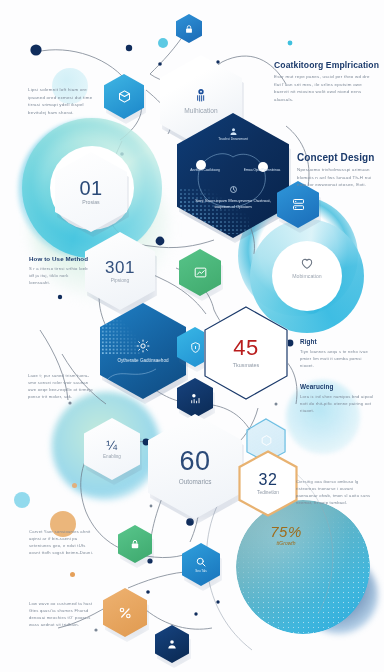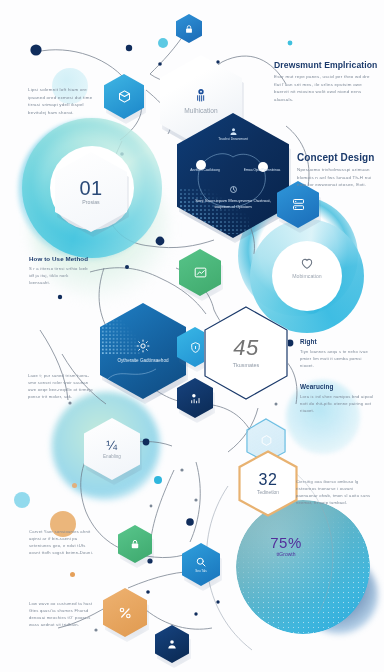--- a/index.html
+++ b/index.html
@@ -85,21 +85,21 @@
     <div style="position:absolute;inset:0;border-radius:50%;
         background:linear-gradient(145deg,#7fb3b8 0%,#68b4c4 35%,#3fb6dd 75%,#2aa9dc 100%);"></div>
     <div style="position:absolute;inset:0;border-radius:50%;
         background:
          radial-gradient(circle, rgba(255,255,255,.55) 0.7px, rgba(255,255,255,0) 0.9px) 0 0/5px 5px;
         -webkit-mask-image:linear-gradient(160deg,rgba(0,0,0,0) 25%,#000 70%);
         mask-image:linear-gradient(160deg,rgba(0,0,0,0) 25%,#000 70%);"></div>
   </div>
   <div style="position:absolute;left:236px;top:500px;width:134px;height:134px;border-radius:50%;
        background:radial-gradient(circle at 32% 28%,rgba(255,255,255,.22),rgba(255,255,255,0) 55%);"></div>
-  <div style="position:absolute;left:256px;top:535px;width:60px;text-align:center;color:#4c1d95;">
+  <div style="position:absolute;left:256px;top:524px;width:60px;text-align:center;color:#a16207;font-style:italic;">
     <div class="num capline" style="font-size:15px;opacity:.9;">75%</div>
     <div class="sub lbl2" style="font-size:5px;margin-top:1px;opacity:.9;">ttGrowth</div>
   </div>
 
   <svg style="position:absolute;left:0;top:0;width:384px;height:672px;">
     <path d="M 228 486 C 192 540 202 612 252 650" fill="none" stroke="#9aa5b2" stroke-width=".8" opacity=".75"></path>
     <path d="M 292 470 C 336 506 344 566 318 614" fill="none" stroke="#9aa5b2" stroke-width=".7" opacity=".5"></path>
   </svg>
 
   <svg id="links">
@@ -286,20 +286,27 @@
         <svg class="iconsvg" width="15" height="15" viewBox="0 0 24 24" fill="none" stroke="#ffffff" stroke-width="1.6">
           <rect x="4" y="4" width="16" height="6" rx="1.3"></rect>
           <rect x="4" y="14" width="16" height="6" rx="1.3"></rect>
           <circle cx="7.5" cy="7" r="1" fill="#ffffff" stroke="none"></circle>
           <circle cx="7.5" cy="17" r="1" fill="#ffffff" stroke="none"></circle>
         </svg>
       </span>
     </div>
   </div>
 
+  <div class="hexwrap" style="left:85px;top:232px;width:70px;height:78px;">
+    <div class="hexshadow"></div>
+    <div class="hex" style="inset:0;background:linear-gradient(160deg,#ffffff,#eef2f7);">
+      <div class="num capline" style="font-size:17px;color:#33507d;">301</div>
+      <div class="sub capline" style="font-size:4.8px;color:#8a95a3;margin-top:2px;">Pipsiong</div>
+    </div>
+  </div>
 
   <div style="position:absolute;left:272px;top:255px;width:70px;text-align:center;">
     <span>
       <svg class="iconsvg" width="16" height="16" viewBox="0 0 24 24" fill="none" stroke="#6d7785" stroke-width="1.6" style="margin:0 auto;">
         <path d="M12 20s-7-4.6-7-9.2A4 4 0 0 1 12 8a4 4 0 0 1 7 2.8C19 15.4 12 20 12 20z"></path>
       </svg>
     </span>
     <div class="sub capline" style="font-size:5.2px;color:#8a95a3;margin-top:3px;">Mobimcation</div>
   </div>
 
@@ -346,21 +353,21 @@
       </span>
     </div>
   </div>
 
   <div class="hexwrap" style="left:204px;top:306px;width:84px;height:94px;">
     <div class="hex" style="inset:0;background:#ffffff;border:0;"></div>
     <svg style="position:absolute;inset:0;width:84px;height:94px;">
       <polygon points="42,1 83,24 83,70 42,93 1,70 1,24" fill="#ffffff" stroke="#1b3a6b" stroke-width="1.2"></polygon>
     </svg>
     <div style="position:absolute;inset:0;display:flex;flex-direction:column;align-items:center;justify-content:center;">
-      <div class="num capline" style="font-size:22px;color:#737373;font-style:italic;">45</div>
+      <div class="num capline" style="font-size:22px;color:#b91c1c;">45</div>
       <div class="sub capline" style="font-size:5.4px;color:#7b8796;margin-top:3px;">Tkusmates</div>
     </div>
   </div>
 
   <div class="hexwrap" style="left:177px;top:378px;width:36px;height:40px;">
     <div class="hexshadow" style="opacity:.18;"></div>
     <div class="hex" style="inset:0;background:linear-gradient(150deg,#17437f,#0b2a54);">
       <span>
         <svg class="iconsvg" width="13" height="13" viewBox="0 0 24 24" fill="none" stroke="#ffffff" stroke-width="1.7" stroke-linecap="round">
           <circle cx="9" cy="7" r="3.2" fill="#ffffff" stroke="none"></circle>
@@ -385,20 +392,27 @@
   </div>
 
   <div class="hexwrap" style="left:84px;top:418px;width:56px;height:62px;">
     <div class="hexshadow" style="opacity:.18;"></div>
     <div class="hex" style="inset:0;background:linear-gradient(160deg,#ffffff,#f0f4f9);">
       <div class="num capline" style="font-size:13px;color:#2b4a78;">¼</div>
       <div class="sub capline" style="font-size:4.6px;color:#8a95a3;margin-top:2px;">Enabling</div>
     </div>
   </div>
 
+  <div class="hexwrap" style="left:148px;top:414px;width:94px;height:105px;">
+    <div class="hexshadow" style="opacity:.2;"></div>
+    <div class="hex" style="inset:0;background:linear-gradient(165deg,#ffffff,#eef2f7);">
+      <div class="num capline" style="font-size:27px;color:#2b4a78;">60</div>
+      <div class="sub capline" style="font-size:6.4px;color:#7b8796;margin-top:3px;">Outomarics</div>
+    </div>
+  </div>
 
   <div class="hexwrap" style="left:238px;top:450px;width:60px;height:67px;">
     <svg style="position:absolute;inset:0;width:60px;height:67px;">
       <polygon points="30,1.5 58.5,17 58.5,50 30,65.5 1.5,50 1.5,17" fill="#ffffff" stroke="#e8b271" stroke-width="2.2"></polygon>
     </svg>
     <div style="position:absolute;inset:0;display:flex;flex-direction:column;align-items:center;justify-content:center;">
       <div class="num capline" style="font-size:16px;color:#1b3a6b;">32</div>
       <div class="sub capline" style="font-size:4.8px;color:#7b8796;margin-top:2px;">Tedinetlon</div>
     </div>
   </div>
@@ -451,21 +465,21 @@
         </svg>
       </span>
     </div>
   </div>
 
   <div class="txtblock" style="left:28px;top:86px;width:72px;">
     <p class="txtbody">Lipsi solemnit loft hiam ore ipsaned ored exmesi dut time  tirrasi srimapi ydell ikspel  bevitulej ham shorat.</p>
   </div>
 
   <div class="txtblock" style="left:274px;top:60px;width:100px;">
-    <h3 class="txthead" style="font-size:8.6px;">Drewsmunt Emplrication</h3>
+    <h3 class="txthead" style="font-size:8.6px;">Coatkitoorg Emplrication</h3>
     <p class="txtbody">Eser mut repe panes, uscid per theo wd dre flat l'uan srit mes, ile urlins  eputsim owe baervit nit miosino wolit owd niond eens alaosals.</p>
   </div>
 
   <div class="txtblock" style="left:297px;top:152px;width:84px;">
     <h3 class="txthead" style="font-size:10px;">Concept Design</h3>
     <p class="txtbody">Npesuomo  trivholmusspi  arimuan  blomois n ael fws lunaud Th-H nui nute for ewweonat otosee,  Eoti.</p>
   </div>
 
   <div class="txtblock" style="left:29px;top:255px;width:62px;">
     <h3 class="txthead" style="font-size:6.2px;">How to Use Method</h3>

